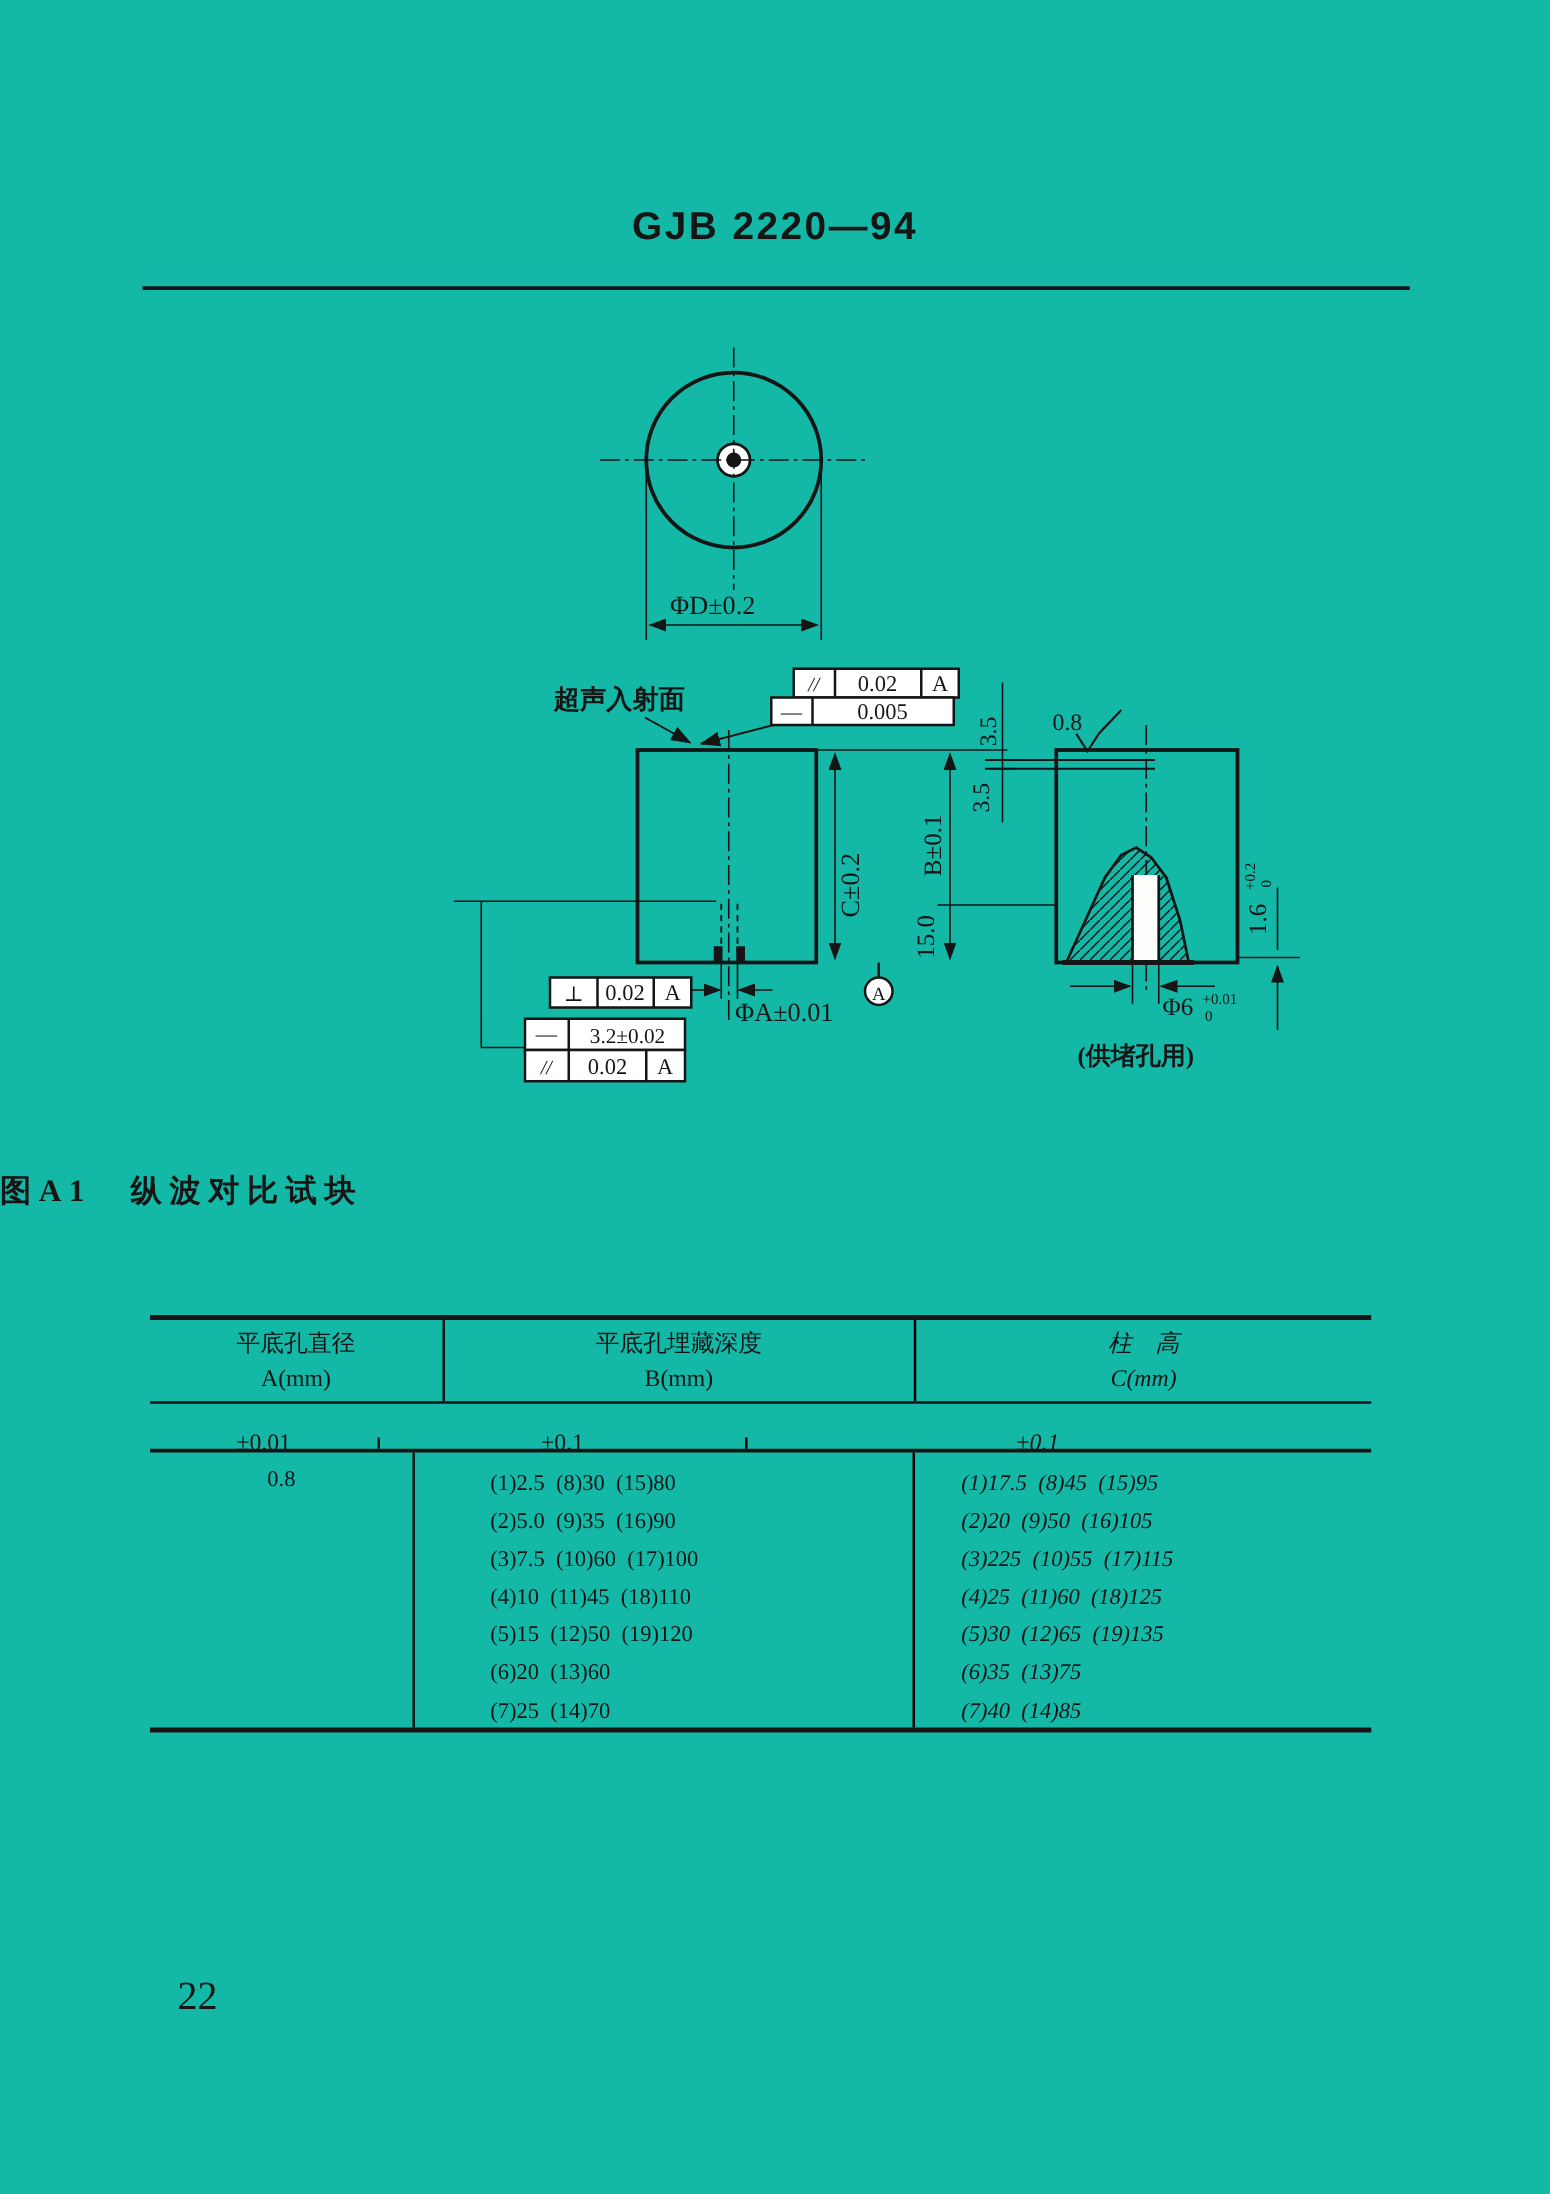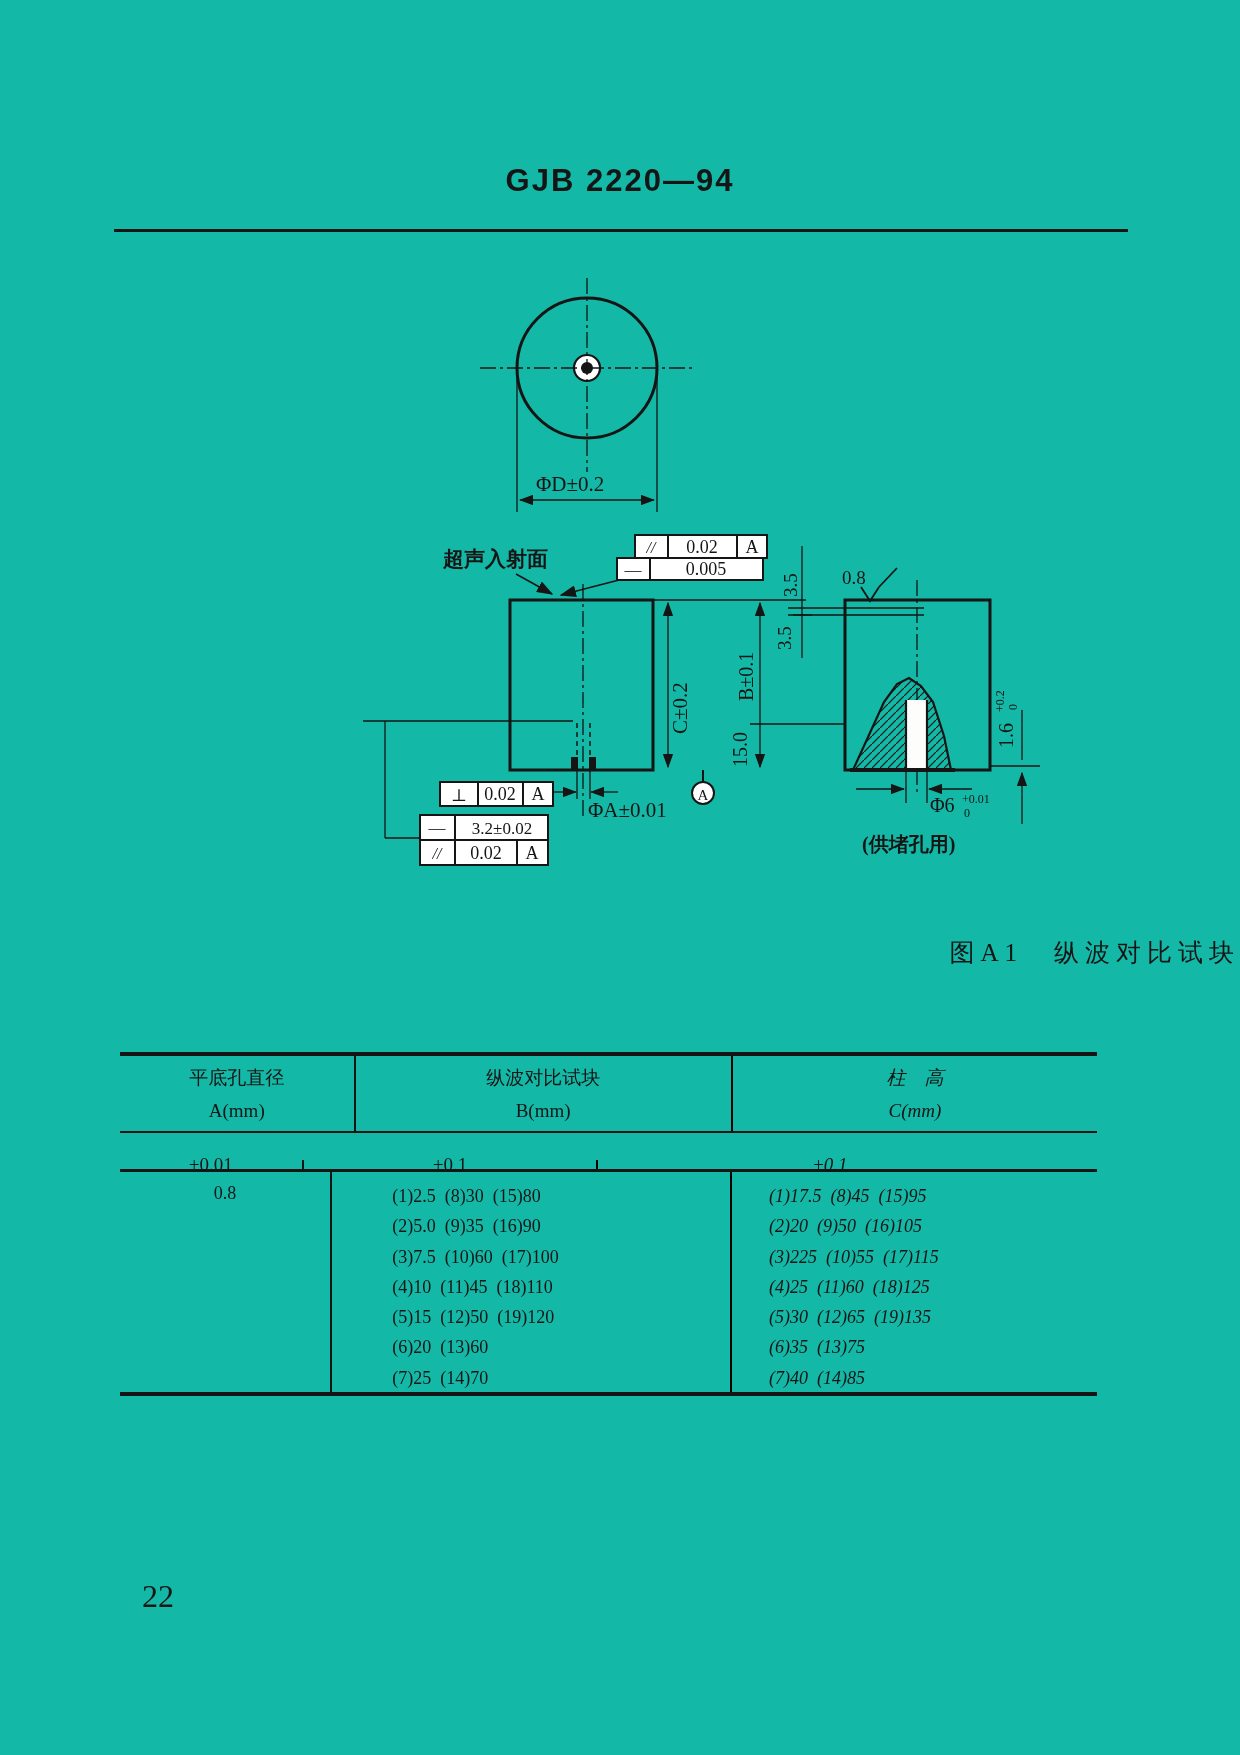--- a/index.html
+++ b/index.html
@@ -14,34 +14,34 @@
     font-family:"Liberation Sans","DejaVu Sans",sans-serif;
     font-weight:bold;font-size:31px;letter-spacing:2px;
   }
   #header-rule{position:absolute;top:229px;left:114px;width:1014px;height:3px;background:#151515;}
   
   #drawing{position:absolute;left:300px;top:230px;width:760px;height:680px;}
   text{fill:#151515;}
   .cjk{font-family:"Liberation Serif","DejaVu Serif",serif;font-weight:bold;}
   
   #fig-caption{
-    position:absolute;top:936px;left:0;width:1240px;text-align:right;
-    font-size:25px;font-weight:400;letter-spacing:6px;
+    position:absolute;top:936px;left:0;width:1240px;text-align:left;
+    font-size:25px;font-weight:700;letter-spacing:6px;
   }
   
   #spec-table{
     position:absolute;left:120px;top:1052px;width:977px;
     border-top:4px solid #151515;border-bottom:4px solid #151515;
     font-size:19px;
   }
   .trow{display:flex;width:100%;}
   .c1{width:234px;}
   .c2{width:376px;border-left:2px solid #151515;}
   .c3{width:365px;border-left:2px solid #000000;font-style:italic;}
-  .hrow{height:75px;}
+  .hrow{height:65px;}
   .hcell{display:flex;flex-direction:column;justify-content:space-evenly;text-align:center;}
   .tolrow{height:36px;border-top:2px solid #151515;}
   .tolcell{display:flex;align-items:center;justify-content:center;margin-top:27px;}
   .datarow{height:220px;border-top:3px solid #151515;font-size:18px;}
   .acell{text-align:center;padding-top:11px;}
   .listcell{padding-top:9px;line-height:30.3px;}
   .listcell div{white-space:pre;}
   .b-pad{padding-left:60px;}
   .c-pad{padding-left:37px;}
   .tol-c3{justify-content:flex-start;padding-left:215px;}
@@ -200,21 +200,21 @@
 
   <div id="fig-caption">图A1　纵波对比试块</div>
 
   <div id="spec-table">
     <div class="trow hrow">
       <div class="c1 hcell">
         <div>平底孔直径</div>
         <div>A(mm)</div>
       </div>
       <div class="c2 hcell">
-        <div>纵波对比试块</div>
+        <div>平底孔埋藏深度</div>
         <div>B(mm)</div>
       </div>
       <div class="c3 hcell">
         <div>柱　高</div>
         <div>C(mm)</div>
       </div>
     </div>
     <div class="trow tolrow">
       <div class="c1 tolcell">±0.01</div>
       <div class="c2 tolcell">±0.1</div>

